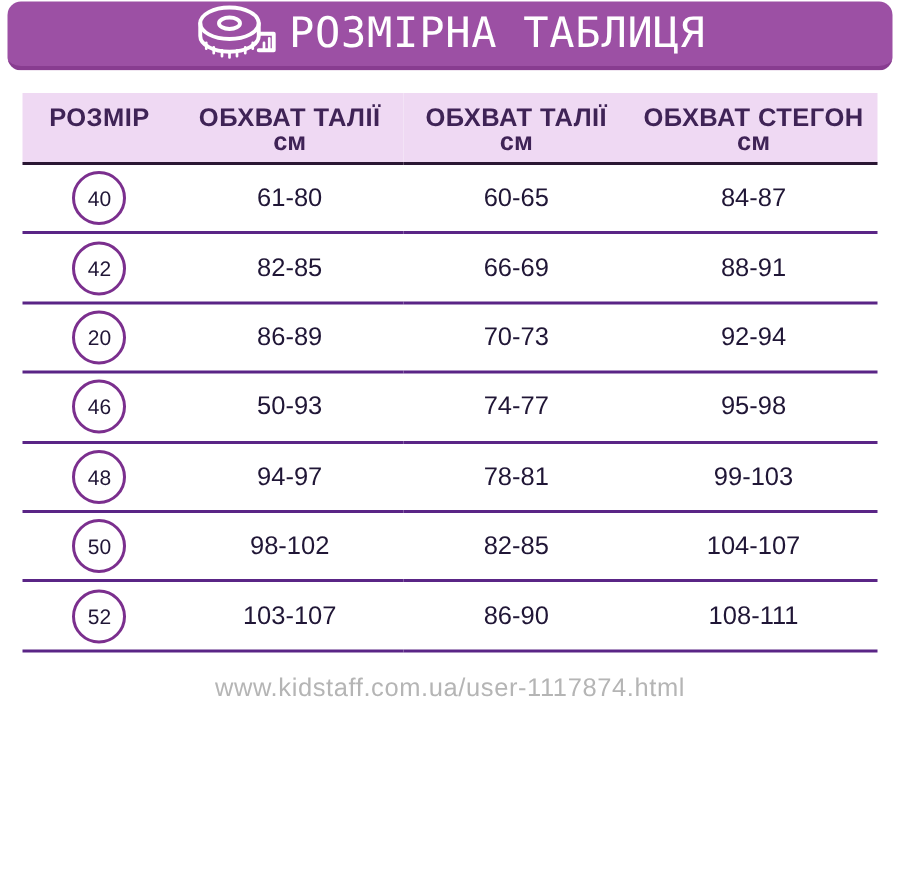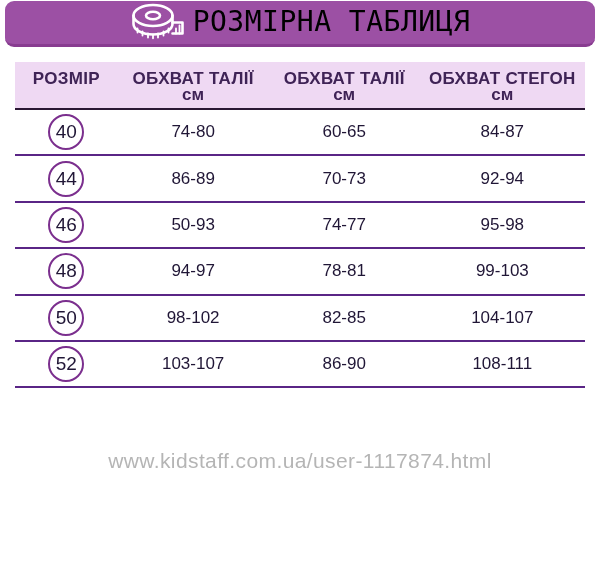--- a/index.html
+++ b/index.html
@@ -14,21 +14,21 @@
   }
   .banner{
     position:relative;margin:1px 5px 0 5px;height:43px;
     background:var(--banner);border-radius:9px;
     border-bottom:3px solid var(--banner-border);
     display:flex;align-items:center;justify-content:center;gap:7px;
     z-index:3;
   }
   .banner .title{
     font-family:"DejaVu Sans Mono",monospace;
-    font-size:28px;color:#000000;letter-spacing:0.5px;white-space:pre;
+    font-size:28px;color:#ffffff;letter-spacing:0.5px;white-space:pre;
     margin-top:-2px;
   }
   .icon-wrap{display:flex;align-items:center;}
   .table-wrap{position:relative;z-index:2;border-radius:32px;}
   table{
     width:570px;margin:15px auto 0 auto;border-collapse:collapse;
     table-layout:fixed;background:transparent;position:relative;z-index:2;
   }
   col.c-size{width:18%;} col.c-chest{width:26.5%;}
   col.c-waist{width:26.5%;} col.c-hips{width:29%;}
@@ -47,25 +47,25 @@
   }
   tbody td{
     height:44.4px;padding:0;text-align:center;vertical-align:middle;
     border-bottom:2px solid var(--line);
     font-size:17px;color:var(--text);background:transparent;
   }
   .circle{
     display:inline-flex;width:32px;height:32px;box-sizing:content-box;
     border:2.5px solid var(--circle-border);border-radius:50%;
     align-items:center;justify-content:center;
-    font-size:19px;color:var(--text);background:transparent;
+    font-size:14px;color:var(--text);background:transparent;
   }
   .watermark{
     position:absolute;top:449px;left:50%;transform:translateX(-50%);
-    font-size:21px;color:var(--watermark);letter-spacing:0.4px;
+    font-size:17px;color:var(--watermark);letter-spacing:0.4px;
     white-space:nowrap;z-index:1;
   }
 </style>
 </head>
 <body>
 
 <div class="banner">
   <span class="icon-wrap">
     <svg width="56" height="42" viewBox="0 0 56 42" fill="none" stroke="#ffffff" stroke-width="2.6" stroke-linecap="round" stroke-linejoin="round">
       <ellipse cx="23" cy="13.5" rx="19.5" ry="10.5"></ellipse>
@@ -103,26 +103,32 @@
         </th>
         <th>
           <div class="col-label">ОБХВАТ СТЕГОН</div>
           <div class="col-unit">см</div>
         </th>
       </tr>
     </thead>
     <tbody>
         <tr>
           <td><span class="circle">40</span></td>
-          <td>74-80</td>
+          <td>61-80</td>
           <td>60-65</td>
           <td>84-87</td>
         </tr>
         <tr>
-          <td><span class="circle">44</span></td>
+          <td><span class="circle">42</span></td>
+          <td>82-85</td>
+          <td>66-69</td>
+          <td>88-91</td>
+        </tr>
+        <tr>
+          <td><span class="circle">20</span></td>
           <td>86-89</td>
           <td>70-73</td>
           <td>92-94</td>
         </tr>
         <tr>
           <td><span class="circle">46</span></td>
           <td>50-93</td>
           <td>74-77</td>
           <td>95-98</td>
         </tr>

